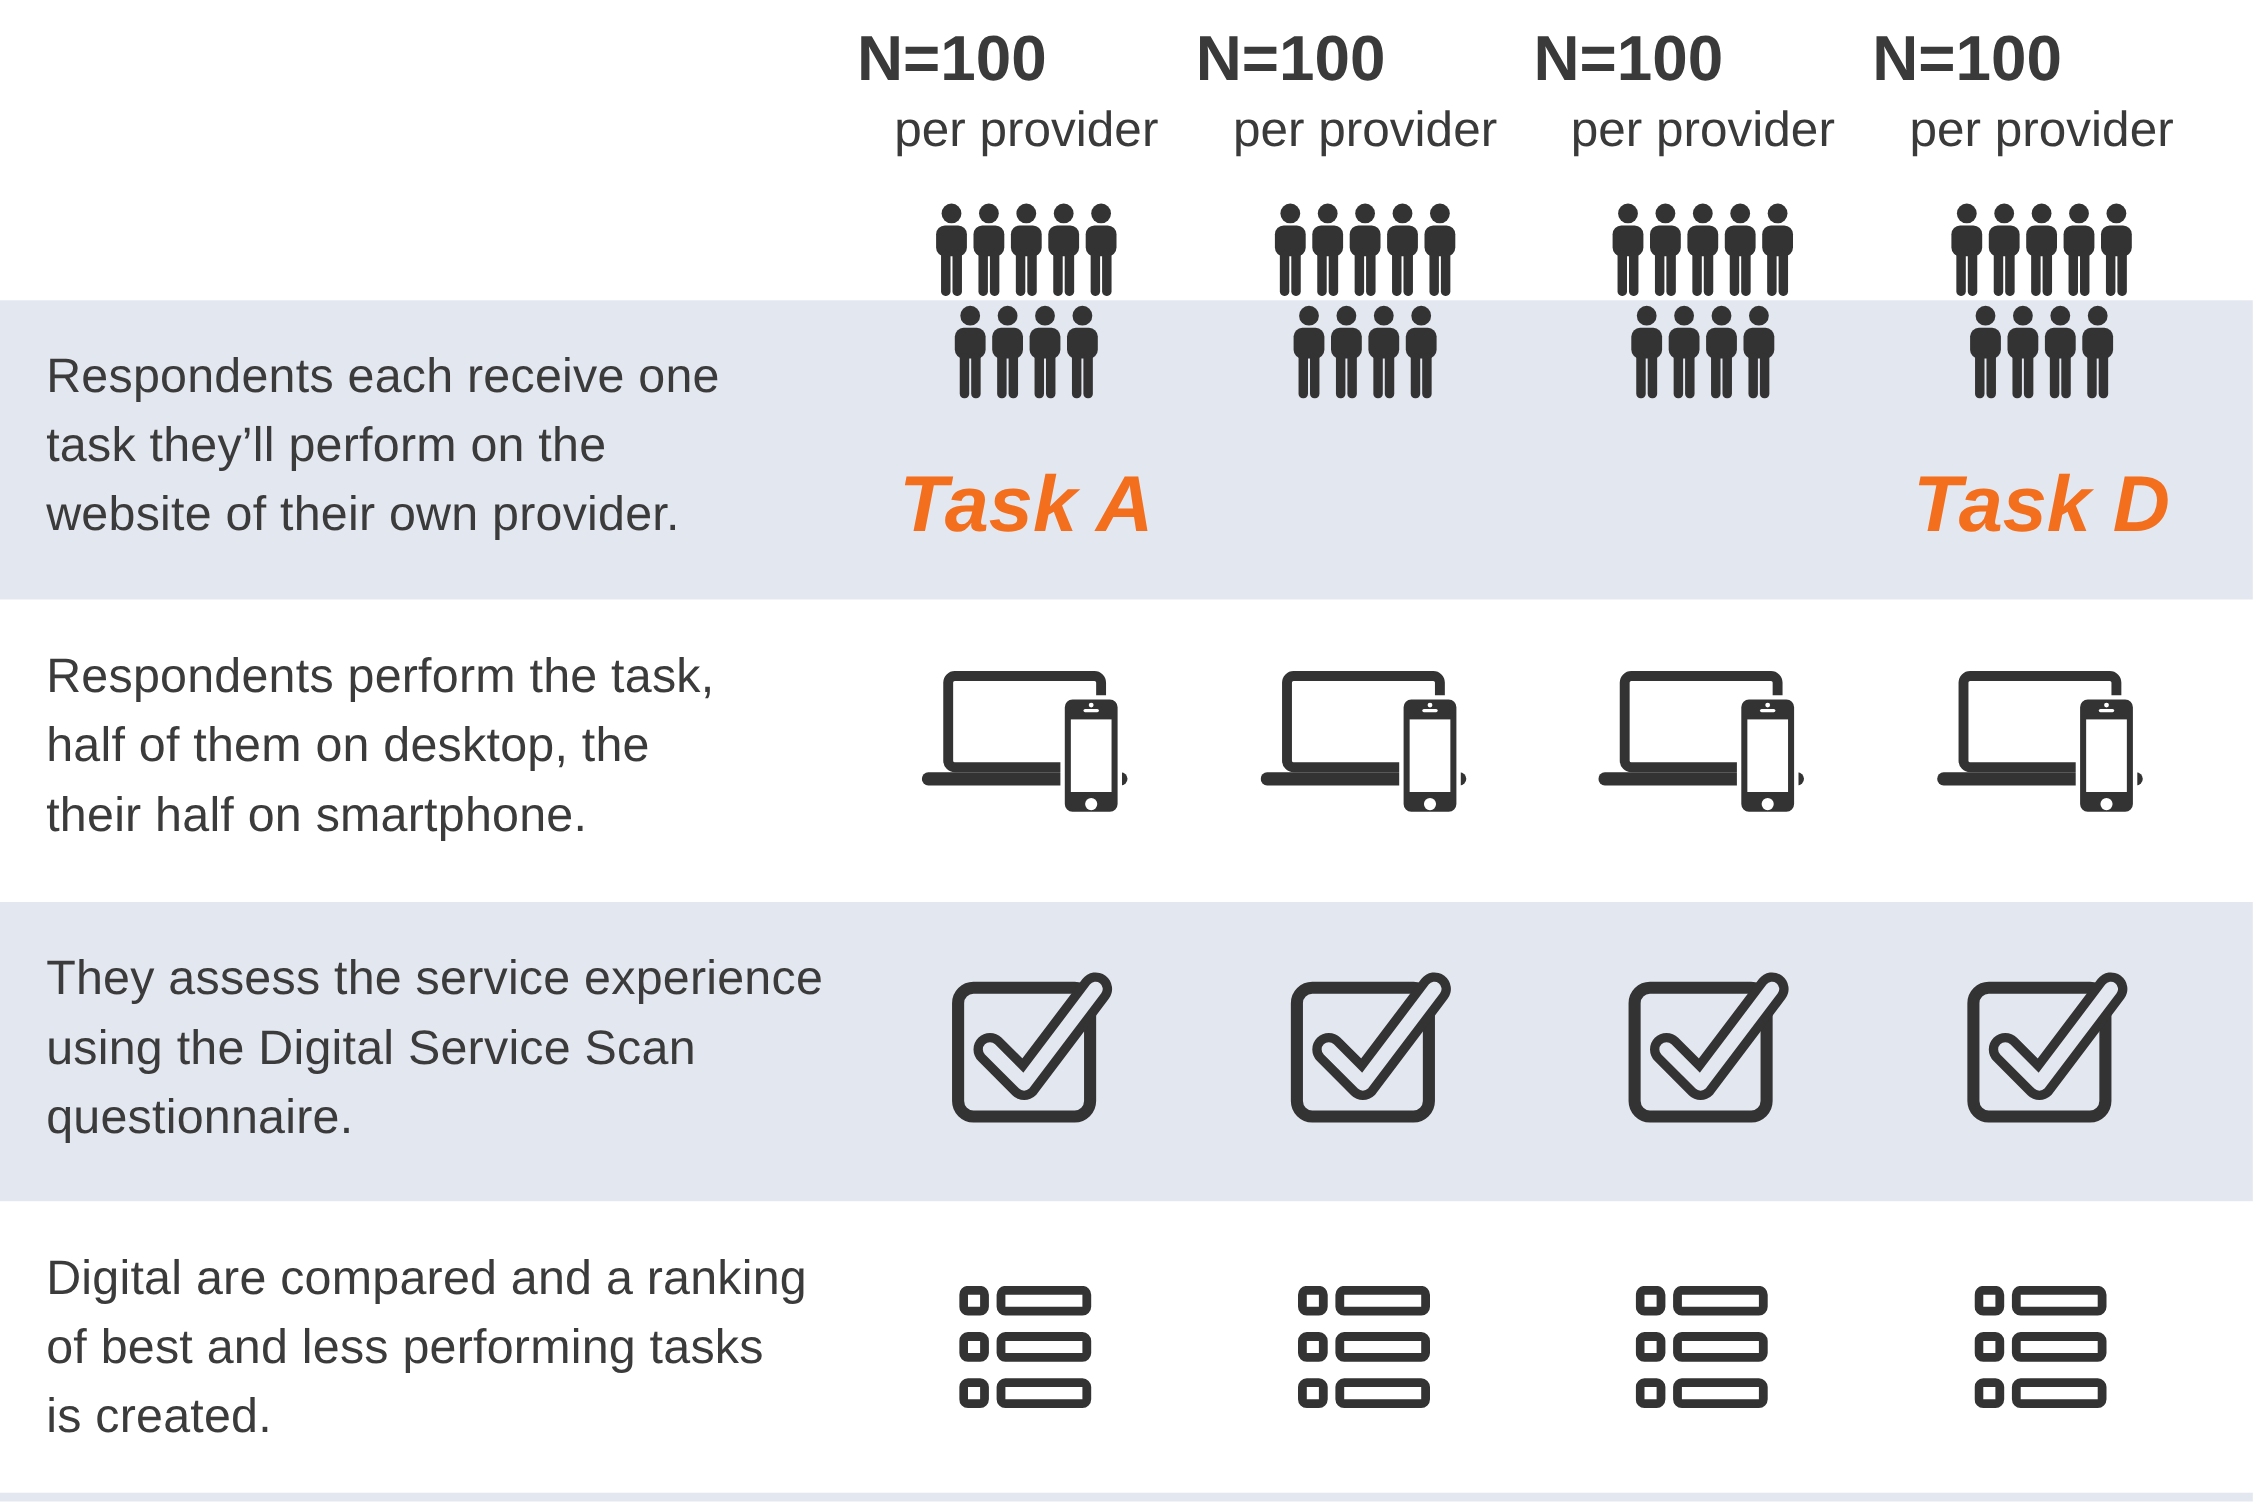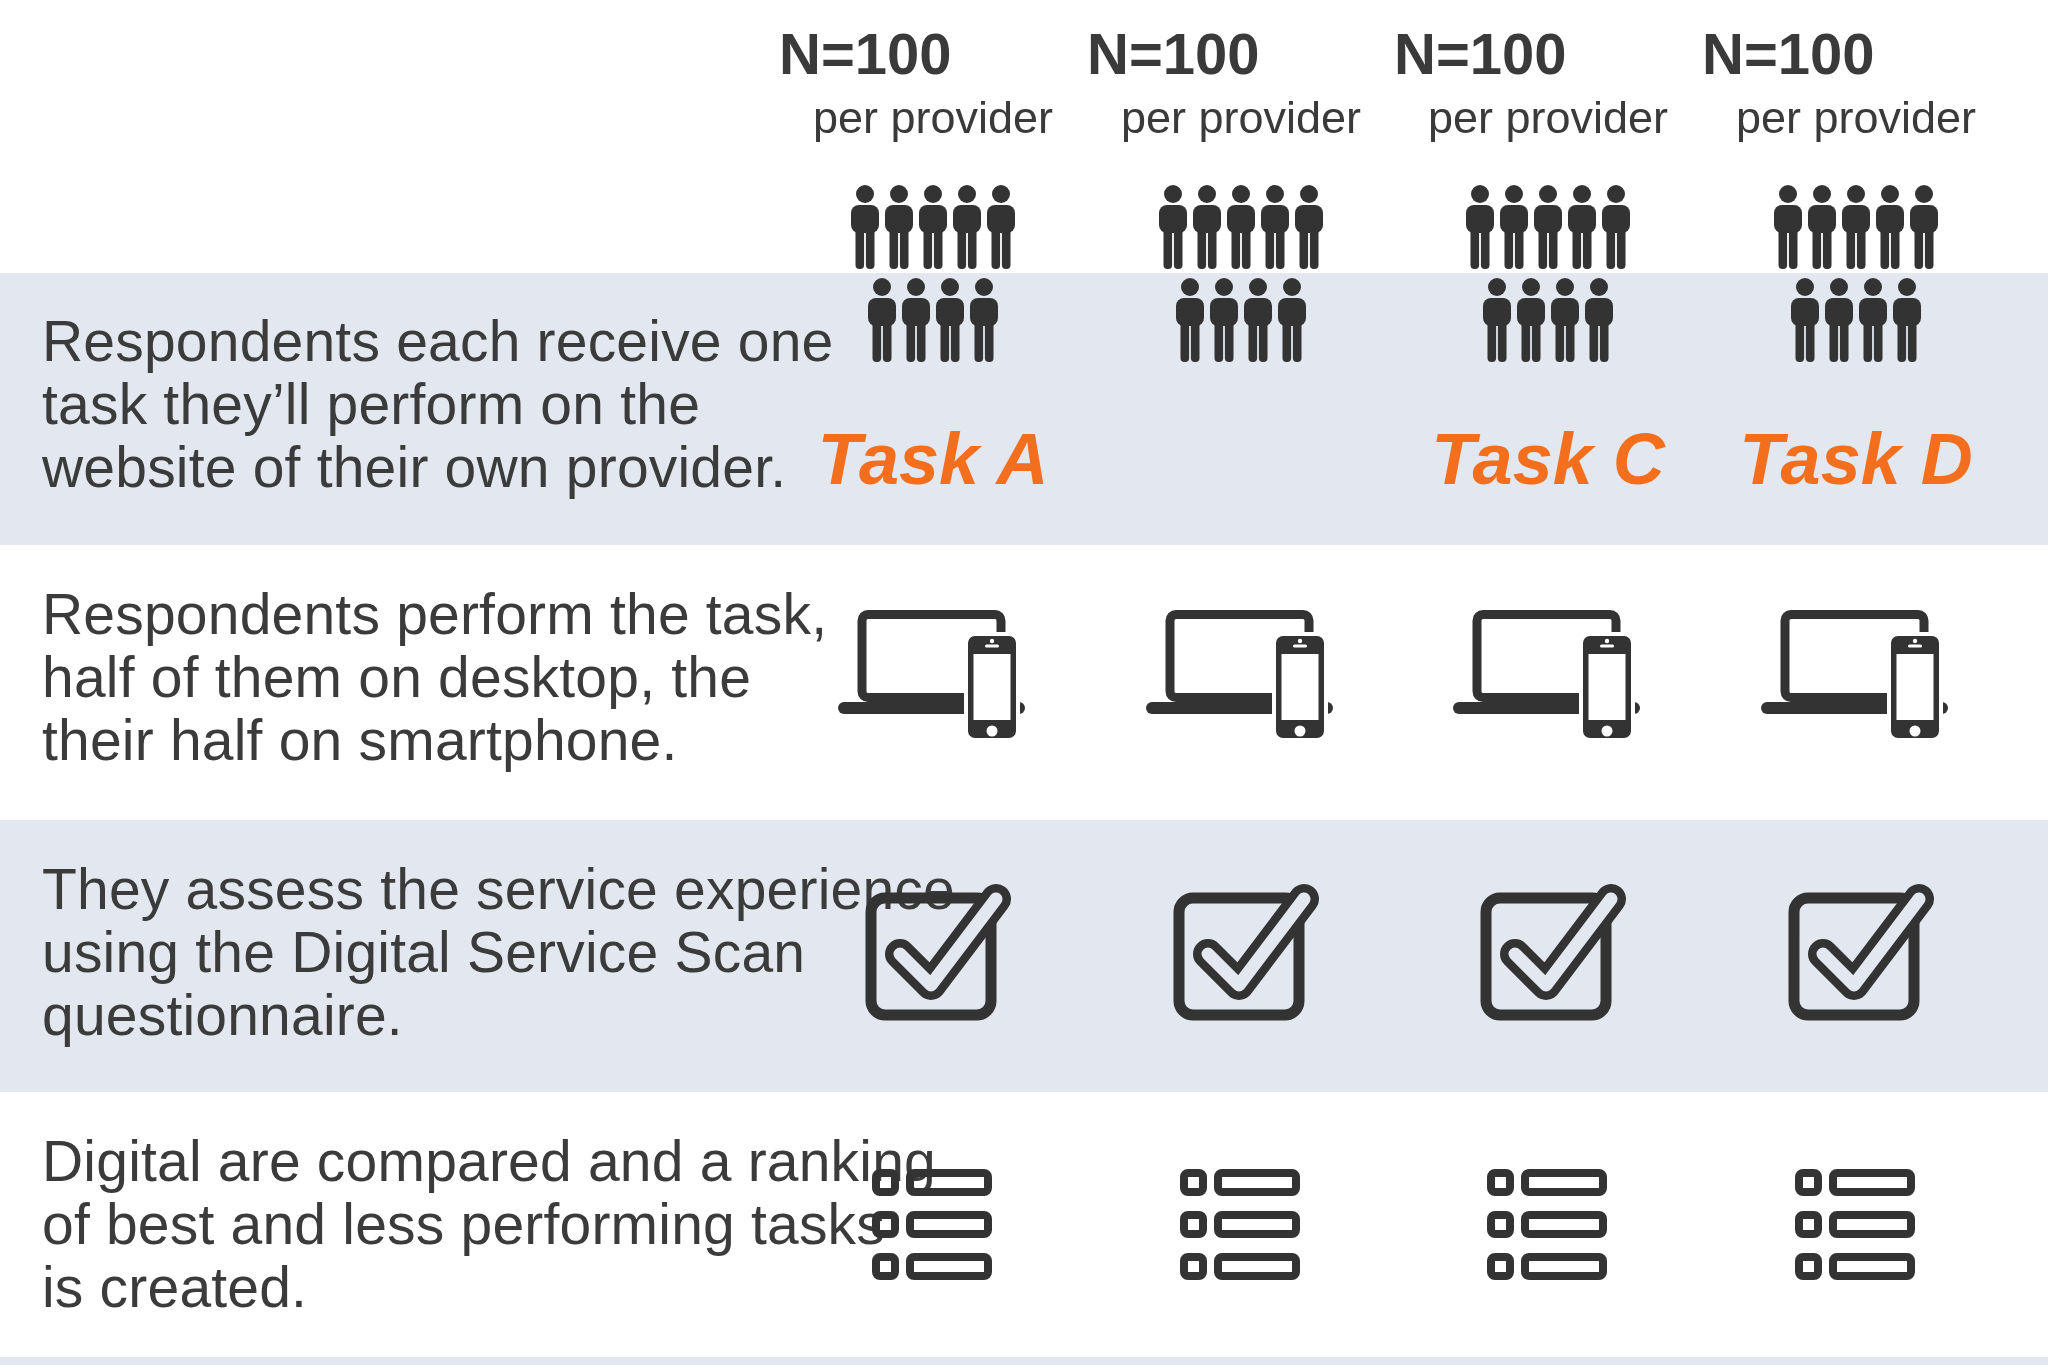--- a/index.html
+++ b/index.html
@@ -12,21 +12,21 @@
   body{
     width:2048px;height:1365px;position:relative;background:#ffffff;
     font-family:"Liberation Sans", sans-serif;overflow:hidden;
   }
   .band{position:absolute;left:0;width:2048px;background:var(--band-blue);}
   .band-1{top:273px;height:272px;}
   .band-3{top:820px;height:272px;}
   .band-bottom{top:1357px;height:8px;}
 
   .step-text{
-    position:absolute;left:42px;font-size:57px;line-height:63px;
+    position:absolute;left:42px;font-size:44px;line-height:63px;
     color:var(--text-dark);white-space:pre-line;letter-spacing:0.2px;
   }
   .step-1{top:310px;}
   .step-2{top:583px;}
   .step-3{top:858px;}
   .step-4{top:1130px;}
 
   .col{position:absolute;top:0;width:308px;height:1365px;}
   .col-1{left:779px;}
   .col-2{left:1087px;}
@@ -250,21 +250,20 @@
           <use href="#person"></use>
         </svg>
         <svg class="person-icon" width="34" height="86">
           <use href="#person"></use>
         </svg>
         <svg class="person-icon" width="34" height="86">
           <use href="#person"></use>
         </svg>
       </div>
     </div>
-  <div class="task-label">Task C</div>
   <div class="icon-wrap devices-wrap">
       <svg width="190" height="134">
         <use href="#devices"></use>
       </svg>
     </div>
   <div class="icon-wrap checkbox-wrap">
       <svg width="160" height="145">
         <use href="#checkbox"></use>
       </svg>
     </div>

